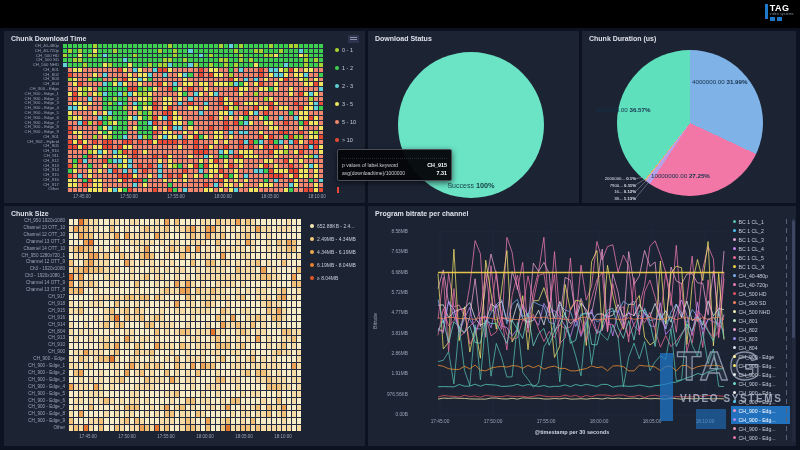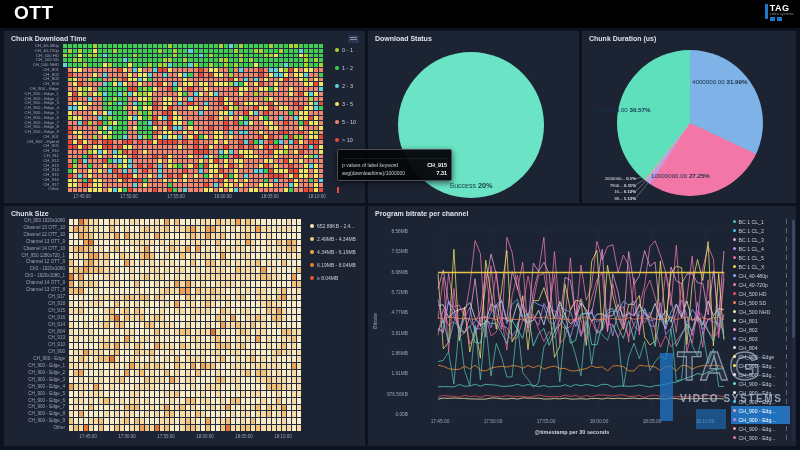--- a/index.html
+++ b/index.html
@@ -80,21 +80,20 @@
   .wm-tag{position:absolute;left:19px;top:-6px;font-size:40px;font-weight:bold;color:rgba(160,172,195,.10);-webkit-text-stroke:1.3px #97a3ba;letter-spacing:1px;}
   .wm-sub{position:absolute;left:22px;top:43px;font-size:10px;font-weight:bold;color:#aab6c9;letter-spacing:1.6px;white-space:nowrap;}
   .wm-sq{position:absolute;left:38px;top:59px;width:30px;height:20px;background:#1e79cc;opacity:.65;}
 </style>
 </head>
 <body>
 
 <div class="screen">
 
   <div class="hdr">
-    <h1>OTT</h1>
     <div class="logo">
       <span class="logo-bar"></span>
       <span class="logo-col">
         <b>TAG</b>
         <i>video systems</i>
         <span class="logo-squares">
             <em></em>
             <em></em>
           </span>
       </span>
@@ -1786,21 +1785,21 @@
         <span class="hm-tick" style="left: 219px;">18:00:00</span>
         <span class="hm-tick" style="left: 266px;">18:05:00</span>
         <span class="hm-tick" style="left: 313px;">18:10:00</span>
       </div>
   </section>
 
   <section class="panel p2">
     <div class="ptitle">Download Status</div>
     <div class="pie1" style="background: rgb(107, 228, 198);">
       <div class="pie1-label">
-        <span>Success</span> <b>20%</b>
+        <span>Success</span> <b>100%</b>
       </div>
     </div>
   </section>
 
   <section class="panel p3">
     <div class="ptitle">Chunk Duration (us)</div>
     <div class="pie2" style="background: conic-gradient(rgb(127, 179, 232) 0%, rgb(127, 179, 232) 31.99%, rgb(242, 119, 167) 31.99%, rgb(242, 119, 167) 59.24%, rgb(185, 160, 232) 59.24%, rgb(185, 160, 232) 60.37%, rgb(226, 176, 126) 60.37%, rgb(226, 176, 126) 60.49%, rgb(216, 192, 138) 60.49%, rgb(216, 192, 138) 60.6%, rgb(237, 164, 95) 60.6%, rgb(237, 164, 95) 60.7%, rgb(95, 224, 189) 60.7%, rgb(95, 224, 189) 100%);"></div>
     <div class="pie2-lab lab-blue"><span>4000000.00</span> <b>31.99%</b></div>
     <div class="pie2-lab lab-teal"><span>7800000.00</span> <b>36.57%</b></div>
     <div class="pie2-lab lab-pink"><span>10000000.00</span> <b>27.25%</b></div>

